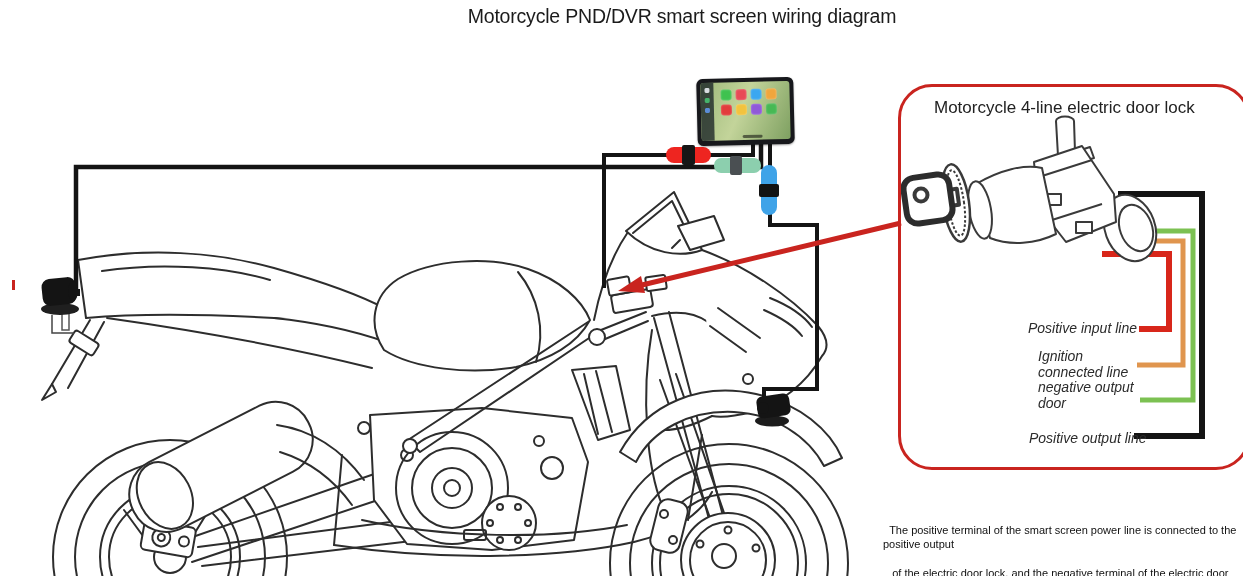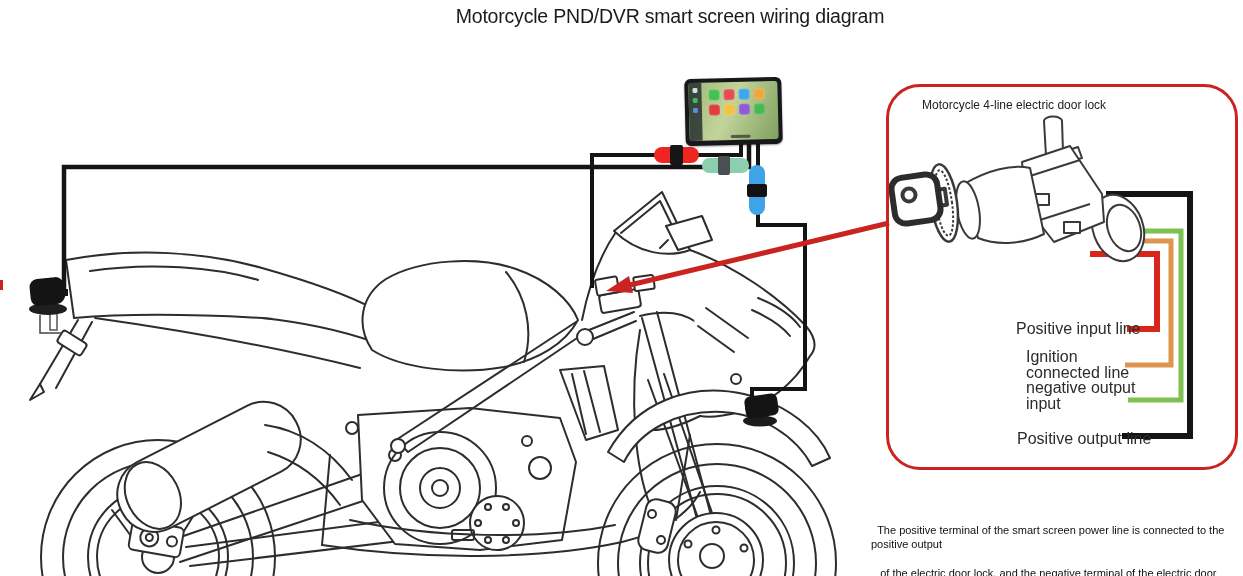--- a/index.html
+++ b/index.html
@@ -1,41 +1,41 @@
 <!DOCTYPE html>
 <html><head>
 <meta charset="utf-8">
 <style>
   html,body{margin:0;padding:0;background:#fff;}
   body{width:1243px;height:576px;position:relative;overflow:hidden;
        font-family:"Liberation Sans","DejaVu Sans",sans-serif;color:#1c1c1c;}
-  #stage{position:absolute;left:0;top:0;width:1021px;height:576px;}
+  #stage{position:absolute;left:12px;top:0;width:1021px;height:576px;}
   svg{position:absolute;left:0;top:0;}
 
   .page-title{position:absolute;left:0;top:5px;width:1340px;text-align:center;
       font-size:19.5px;letter-spacing:-0.2px;color:#1b1b1b;}
 
   
   .device{position:absolute;left:685px;top:78px;width:97px;height:67px;background:#17181c;
       border-radius:6px;transform:rotate(-1.4deg);box-shadow:0 1px 2px rgba(0,0,0,.35);z-index:3;}
   .device .screen{position:absolute;left:4px;top:4px;right:4px;bottom:5px;border-radius:3px;overflow:hidden;
       background:linear-gradient(115deg,#9db87a 0%,#c3d49a 45%,#7ea061 100%);}
   .screen-side{position:absolute;left:0;top:0;bottom:0;width:13px;background:rgba(14,22,30,.72);}
   .screen-side i{display:block;width:5px;height:5px;border-radius:1.5px;margin:5px auto 0 auto;}
   .screen-grid{position:absolute;left:20px;top:7px;width:62px;display:flex;flex-wrap:wrap;gap:4px;}
   .screen-grid i{display:block;width:11px;height:11px;border-radius:3px;box-shadow:inset 0 0 2px rgba(255,255,255,.45);}
   .home-bar{position:absolute;left:50%;bottom:2px;width:20px;height:3px;margin-left:-4px;
       border-radius:2px;background:rgba(10,10,10,.55);}
 
   
   .callout{position:absolute;left:886px;top:84px;width:346px;height:380px;border:3.5px solid #c9241f;
       border-radius:34px;z-index:2;background:transparent;}
-  .callout-title{position:absolute;left:33px;top:11px;font-size:12px;color:#222;white-space:nowrap;}
-
-  .wire-label{position:absolute;font-size:16px;color:#2b2b2b;z-index:3;white-space:nowrap;}
+  .callout-title{position:absolute;left:33px;top:11px;font-size:17px;color:#222;white-space:nowrap;}
+
+  .wire-label{position:absolute;font-size:14px;color:#2b2b2b;z-index:3;white-space:nowrap;font-style:italic;}
   .wire-label.multi{line-height:15.5px;white-space:normal;width:120px;}
 
   .note{position:absolute;left:871px;top:508px;width:368px;font-size:11px;line-height:14.5px;
       color:#101010;white-space:pre-wrap;z-index:3;}
 </style>
 </head>
 <body>
 
 <div id="stage">
 
@@ -251,21 +251,21 @@
 <div class="callout" style="border-color: rgb(201, 36, 31);">
   <div class="callout-title">Motorcycle 4-line electric door lock</div>
 </div>
 
 <div class="wire-label" style="left:1016px;top:320px;">Positive input line</div>
 
 <div class="wire-label multi" style="left:1019px;top:349px;margin-left:7px;">
   <div>Ignition</div>
   <div>connected line</div>
   <div>negative output</div>
-  <div>input</div>
+  <div>door</div>
 </div>
 
 <div class="wire-label" style="left:1017px;top:430px;">Positive output line</div>
 
 <div class="note">
   <span>The positive terminal of the smart screen power line is connected to the positive output</span><br>
   <span> of the electric door lock, and the negative terminal of the electric door lock can also</span><br>
   
 </div>
 

